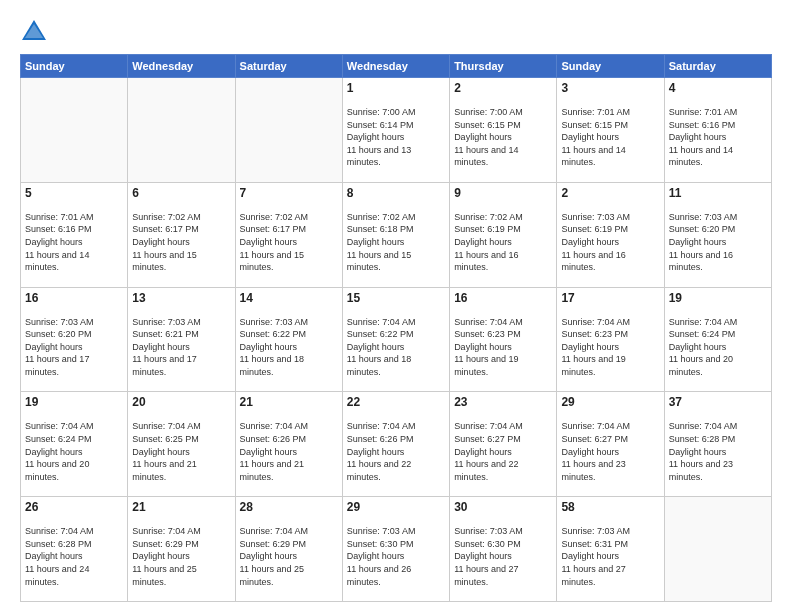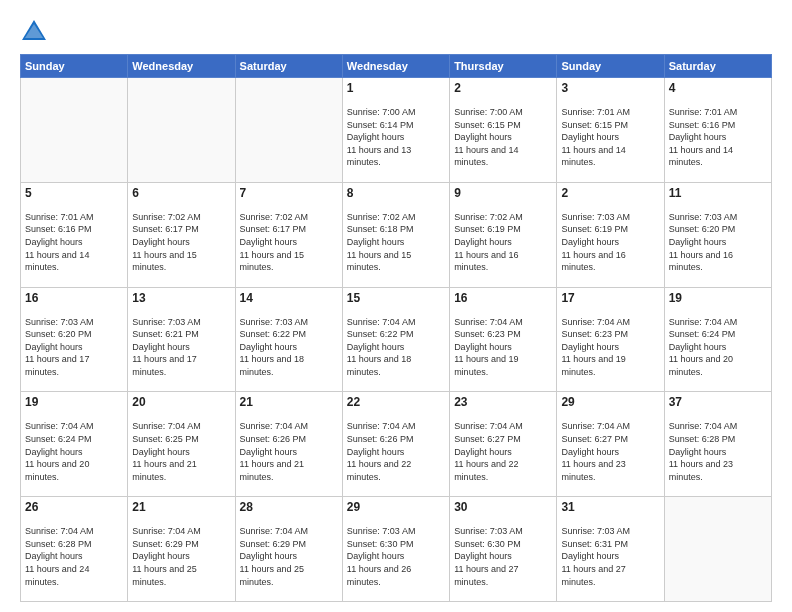--- a/index.html
+++ b/index.html
@@ -402,21 +402,21 @@
           <td>
           <div class="day-num">30</div>
           <div class="day-info">
             Sunrise: 7:03 AM<br>
             Sunset: 6:30 PM<br>
             Daylight hours<br>
             11 hours and 27 minutes.
           </div>
         </td>
           <td>
-          <div class="day-num">31</div>
+          <div class="day-num">58</div>
           <div class="day-info">
             Sunrise: 7:03 AM<br>
             Sunset: 6:31 PM<br>
             Daylight hours<br>
             11 hours and 27 minutes.
           </div>
         </td>
           <td class="empty"></td>
         </tr>
       </tbody>

